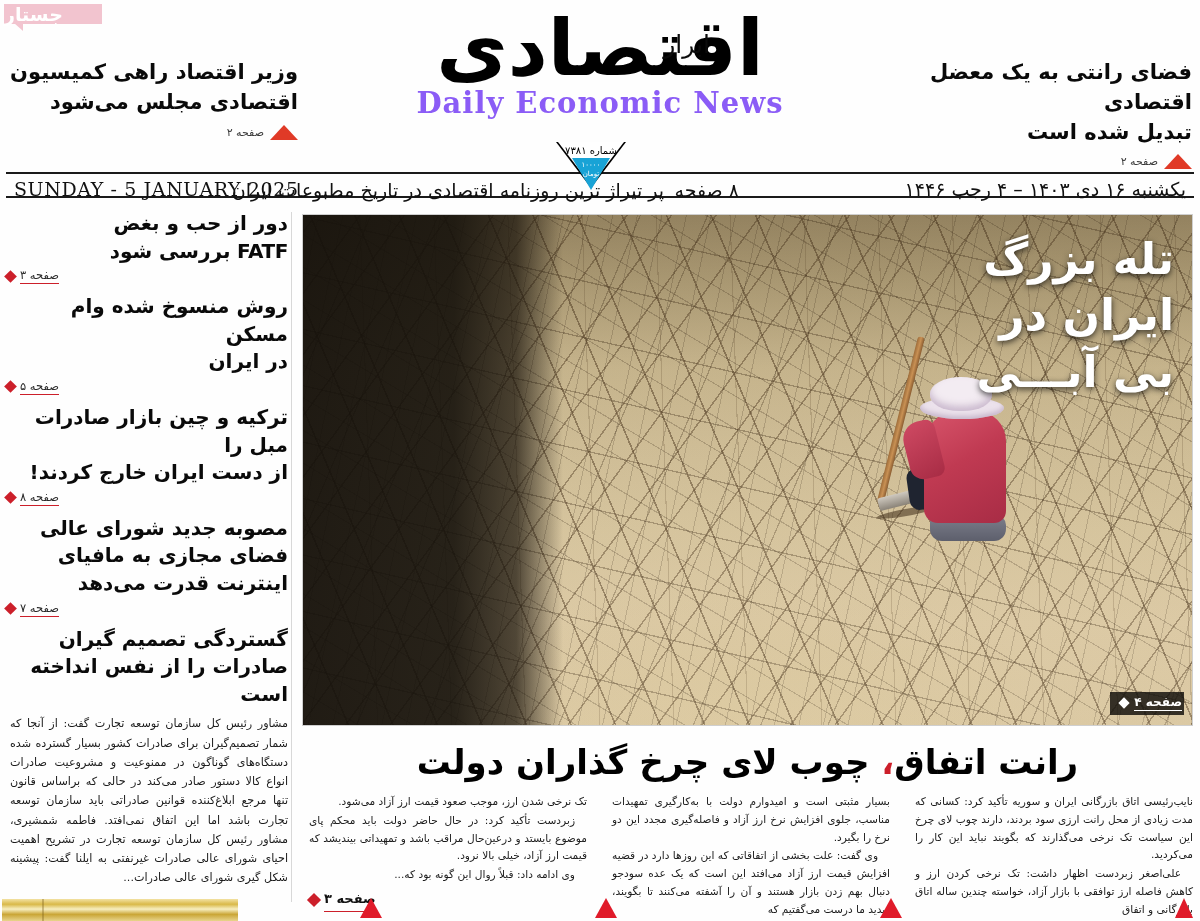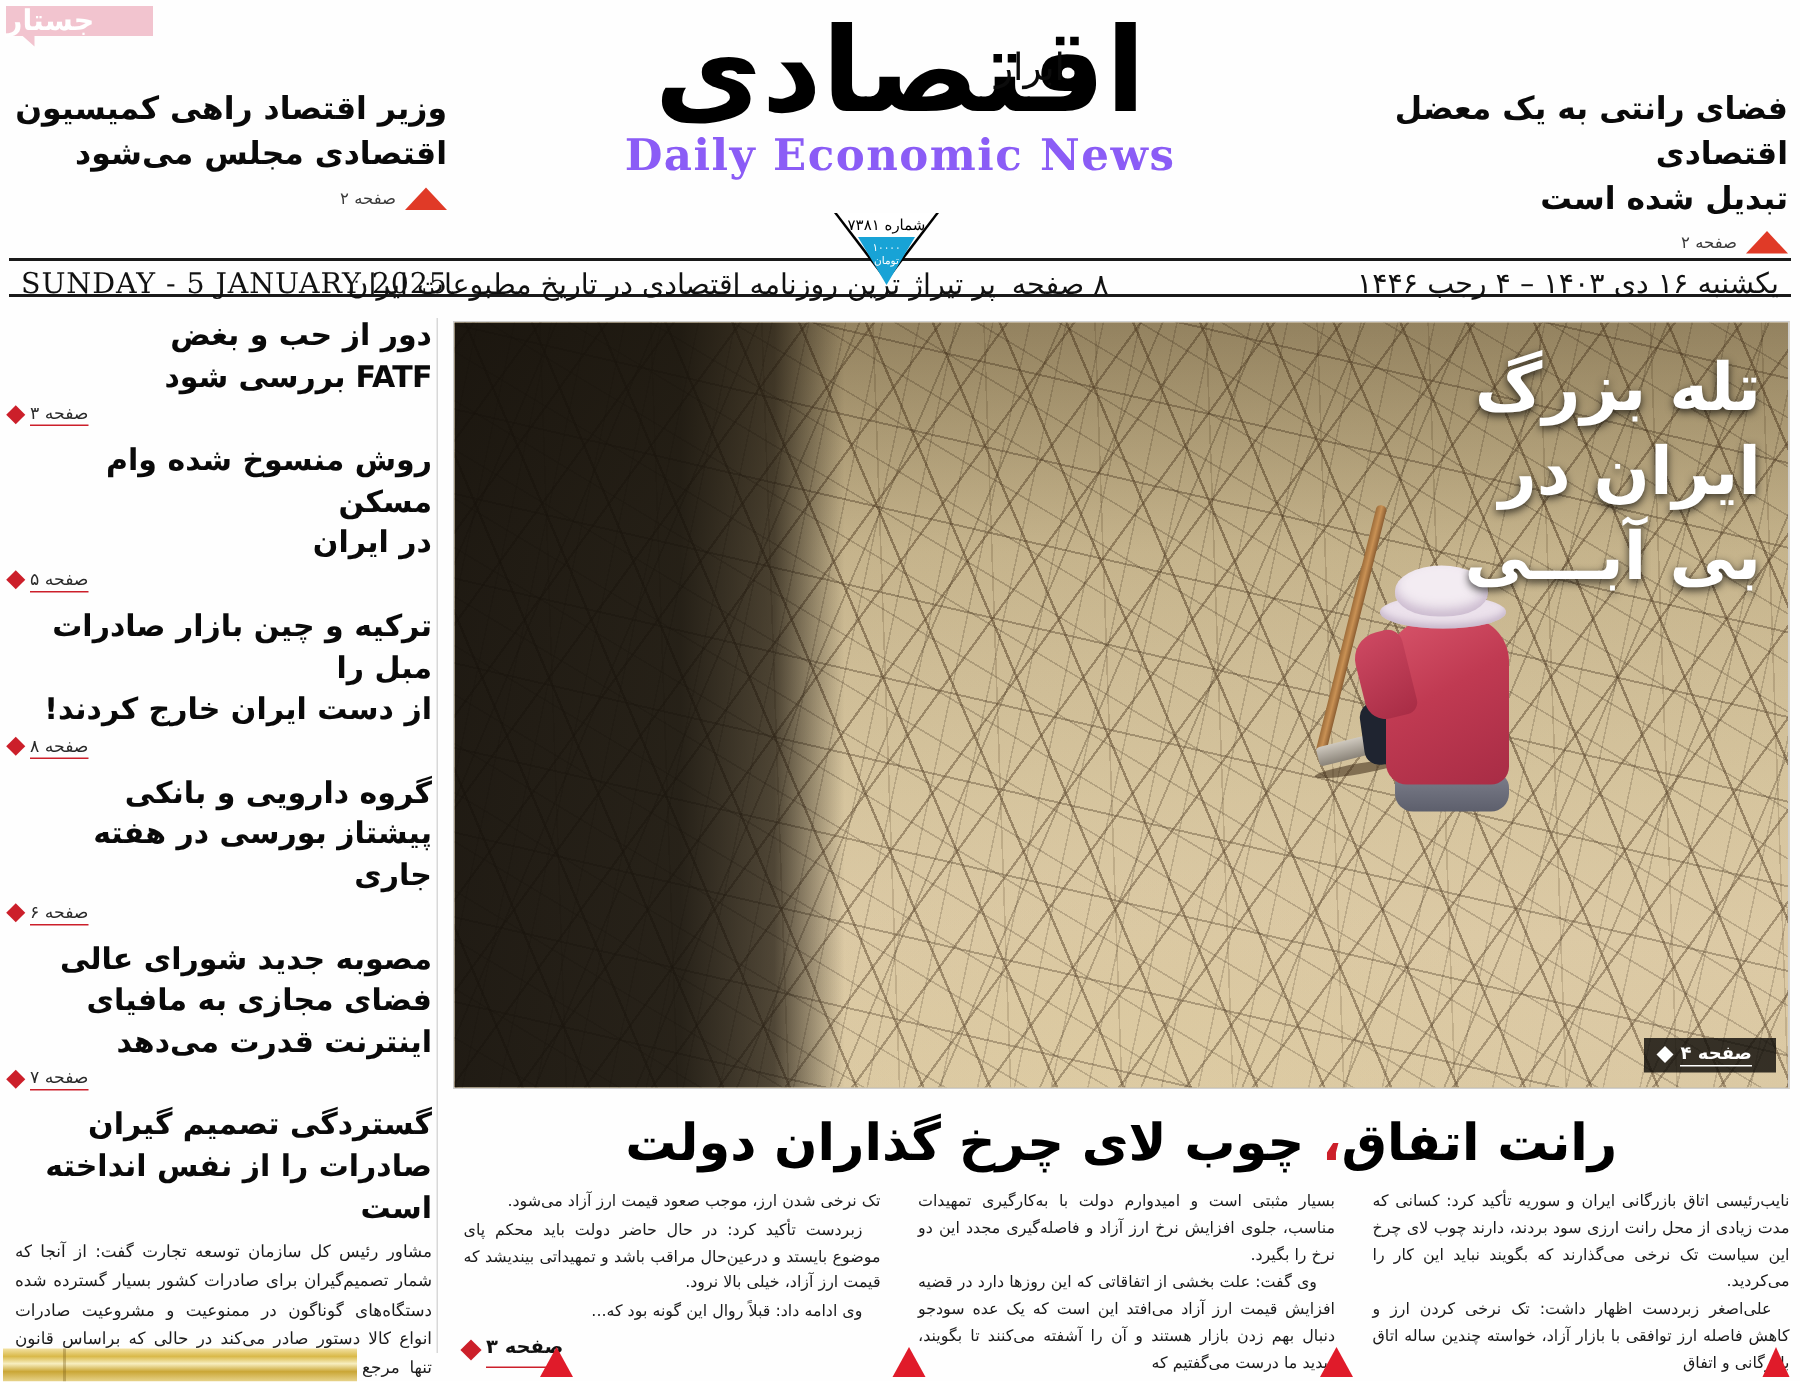--- a/index.html
+++ b/index.html
@@ -300,21 +300,21 @@
   .hoe-shadow {
     position: absolute; left: -12px; top: 146px;
     width: 60px; height: 7px;
     background: rgba(60,42,22,0.55);
     border-radius: 50%;
     transform: rotate(-10deg);
   }
   .photo-badge {
     position: absolute; right: 8px; bottom: 10px;
     background: rgba(16,14,10,0.82);
-    padding: 3px 16px 4px 10px;
+    padding: 3px 2px 4px 10px;
     display: flex; align-items: center; gap: 6px;
     direction: ltr;
   }
   .photo-badge .dia {
     width: 8px; height: 8px; background: #ffffff;
     transform: rotate(45deg);
   }
   .photo-badge .lbl {
     color: #ffffff; font-size: 12px; font-weight: bold;
     direction: rtl; border-bottom: 1.5px solid #ffffff; padding-bottom: 1px;
@@ -450,28 +450,20 @@
 
     <div class="side-item">
       <div class="hl">ترکیه و چین بازار صادرات مبل را</div>
       <div class="hl">از دست ایران خارج کردند!</div>
       <div class="pg-ref-dia">
         <div class="dia"></div>
         <div class="lbl">صفحه ۸</div>
       </div>
     </div>
 
-    <div class="side-item">
-      <div class="hl">گروه دارویی و بانکی</div>
-      <div class="hl">پیشتاز بورسی در هفته جاری</div>
-      <div class="pg-ref-dia">
-        <div class="dia"></div>
-        <div class="lbl">صفحه ۶</div>
-      </div>
-    </div>
 
     <div class="side-item">
       <div class="hl">مصوبه جدید شورای عالی</div>
       <div class="hl">فضای مجازی به مافیای</div>
       <div class="hl">اینترنت قدرت می‌دهد</div>
       <div class="pg-ref-dia">
         <div class="dia"></div>
         <div class="lbl">صفحه ۷</div>
       </div>
     </div>

